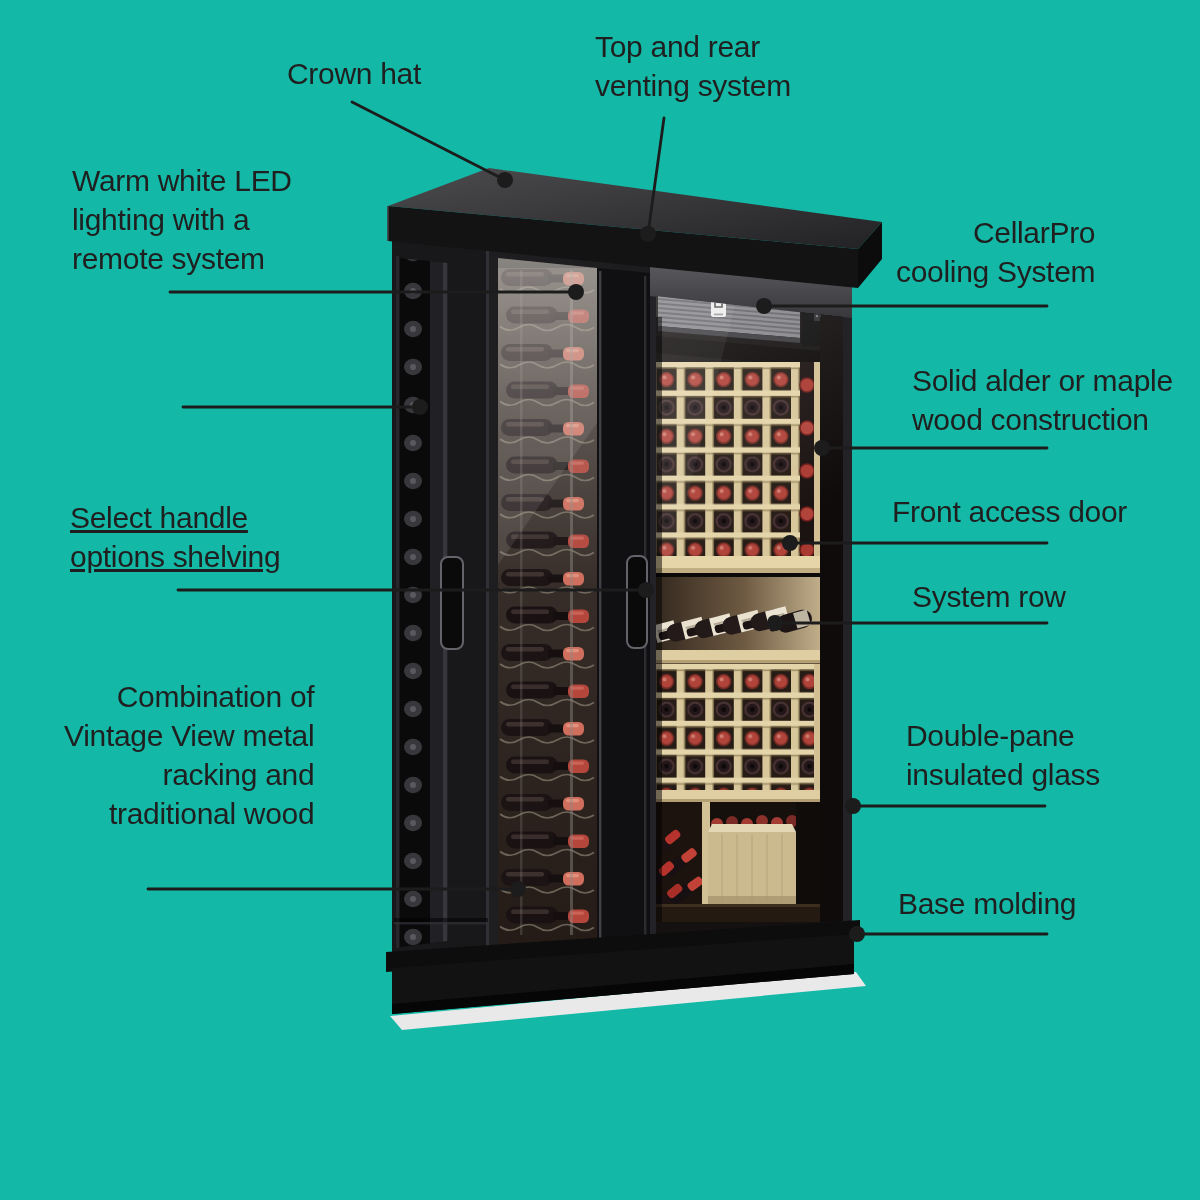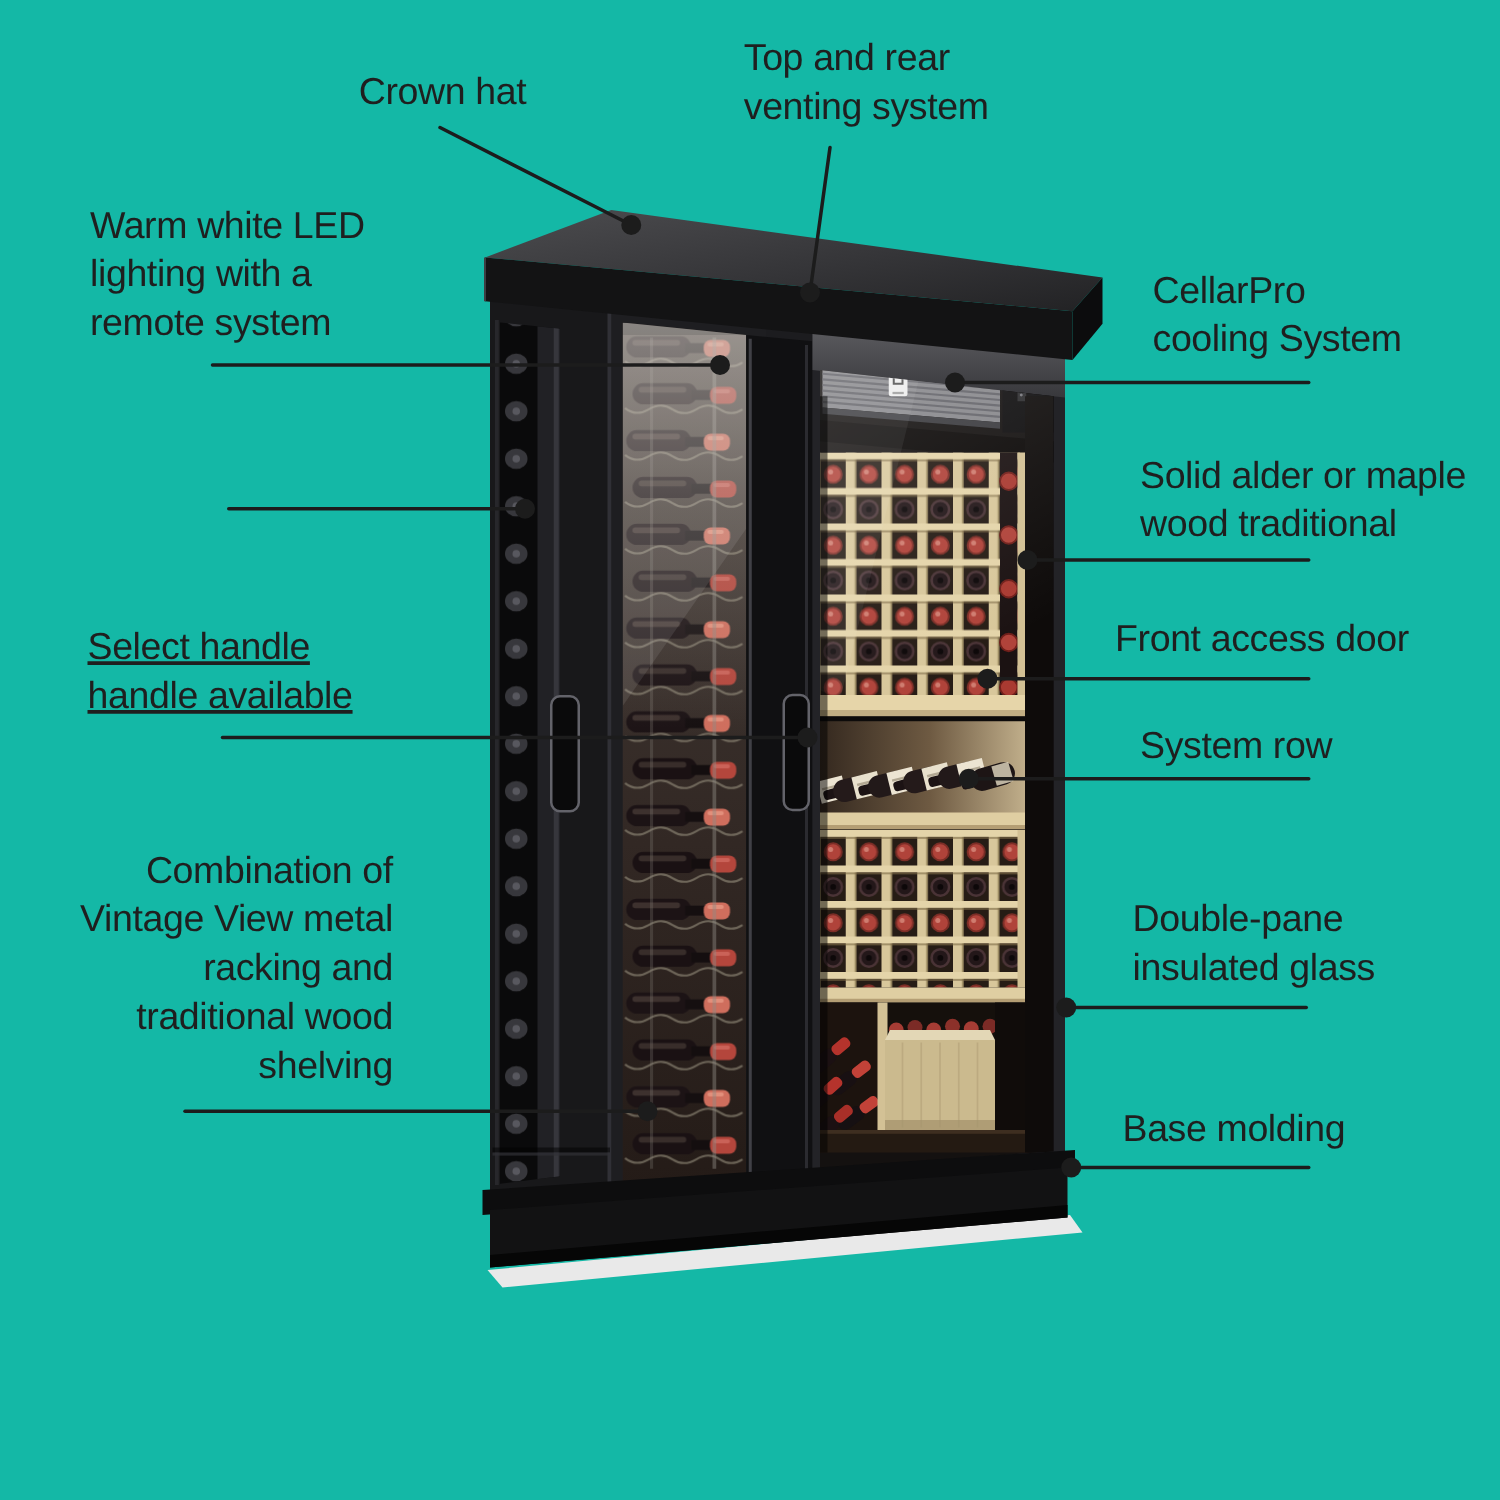--- a/index.html
+++ b/index.html
@@ -5,21 +5,21 @@
   html,body{margin:0;padding:0;background:#ffffff;}
   #canvas{position:relative;width:1200px;height:1200px;background:#14b8a6;overflow:hidden;
           font-family:"Liberation Sans", sans-serif;}
   #cabinet-svg{position:absolute;left:0;top:0;}
   .lbl{position:absolute;font-size:30px;line-height:39px;color:#1f1f1f;
        letter-spacing:-0.3px;font-weight:500;}
   .lbl span{display:block;white-space:nowrap;}
   #lbl-crown    {left:287px;top:54px;}
   #lbl-vent     {left:595px;top:27px;}
   #lbl-led      {left:72px; top:161px;}
-  #lbl-cellarpro{left:922px;top:213px;}
+  #lbl-cellarpro{left:896px;top:213px;text-align:right;}
   #lbl-side     {left:69px; top:357px;}
   #lbl-wood     {left:912px;top:361px;}
   #lbl-handle   {left:70px; top:498px;text-decoration:underline;}
   #lbl-front    {left:892px;top:492px;}
   #lbl-display  {left:912px;top:577px;}
   #lbl-rack     {left:64px; top:677px;text-align:right;}
   #lbl-glass    {left:906px;top:716px;}
   #lbl-base     {left:898px;top:884px;}
 </style>
 </head>
@@ -367,38 +367,37 @@
     <span>Warm white LED</span>
     <span>lighting with a</span>
     <span>remote system</span>
   </div>
   <div class="lbl" id="lbl-cellarpro">
     <span>CellarPro</span>
     <span>cooling System</span>
   </div>
   <div class="lbl" id="lbl-wood">
     <span>Solid alder or maple</span>
-    <span>wood traditional</span>
+    <span>wood construction</span>
   </div>
   <div class="lbl" id="lbl-handle">
     <span>Select handle</span>
-    <span>handle available</span>
+    <span>options shelving</span>
   </div>
   <div class="lbl" id="lbl-front">
     <span>Front access door</span>
   </div>
   <div class="lbl" id="lbl-display">
     <span>System row</span>
   </div>
   <div class="lbl" id="lbl-rack">
     <span>Combination of</span>
     <span>Vintage View metal</span>
     <span>racking and</span>
     <span>traditional wood</span>
-    <span>shelving</span>
   </div>
   <div class="lbl" id="lbl-base">
     <span>Base molding</span>
   </div>
   <div class="lbl" id="lbl-glass">
     <span>Double-pane</span>
     <span>insulated glass</span>
   </div>
 
 </div>

